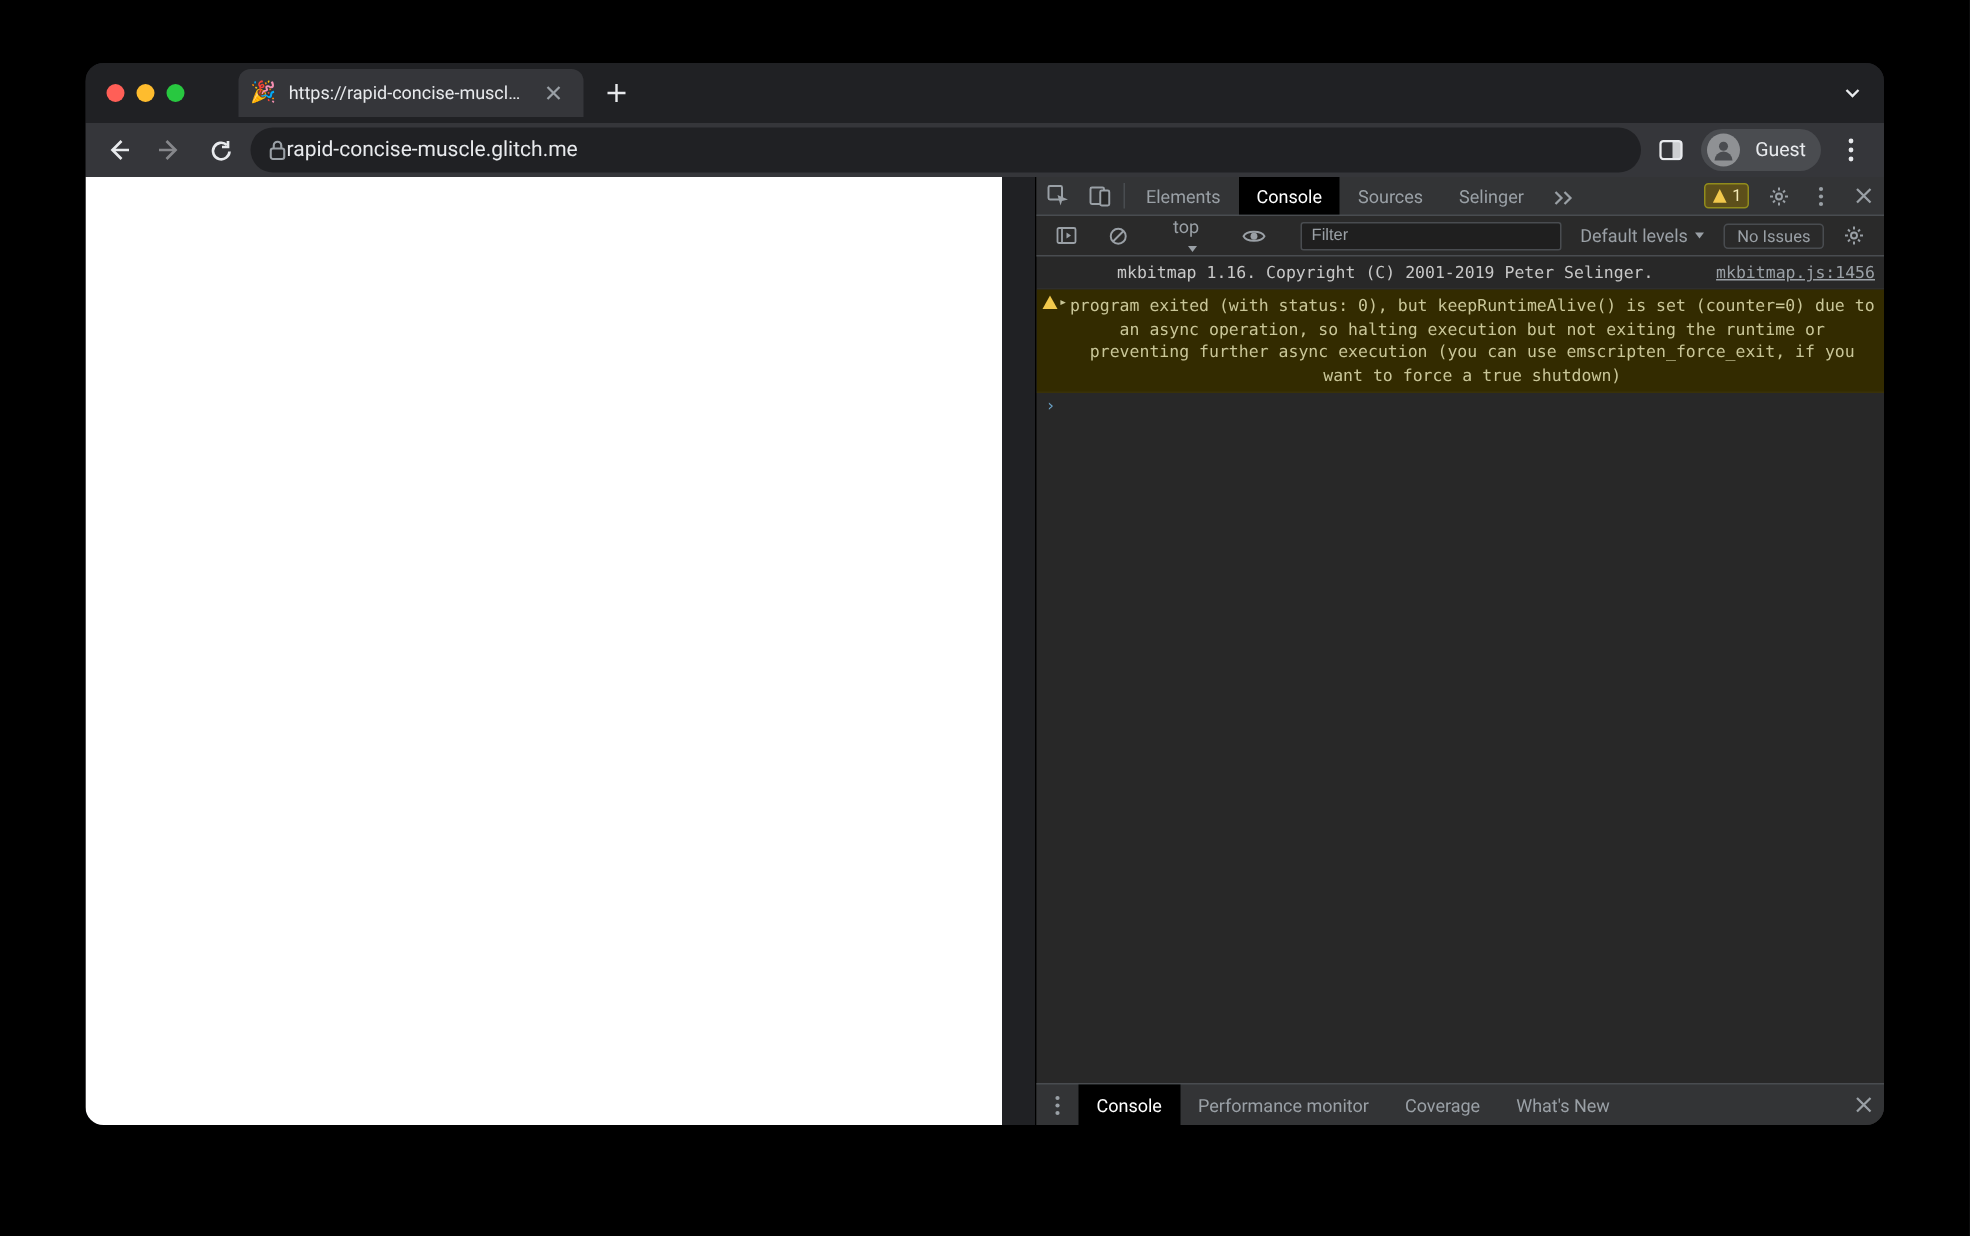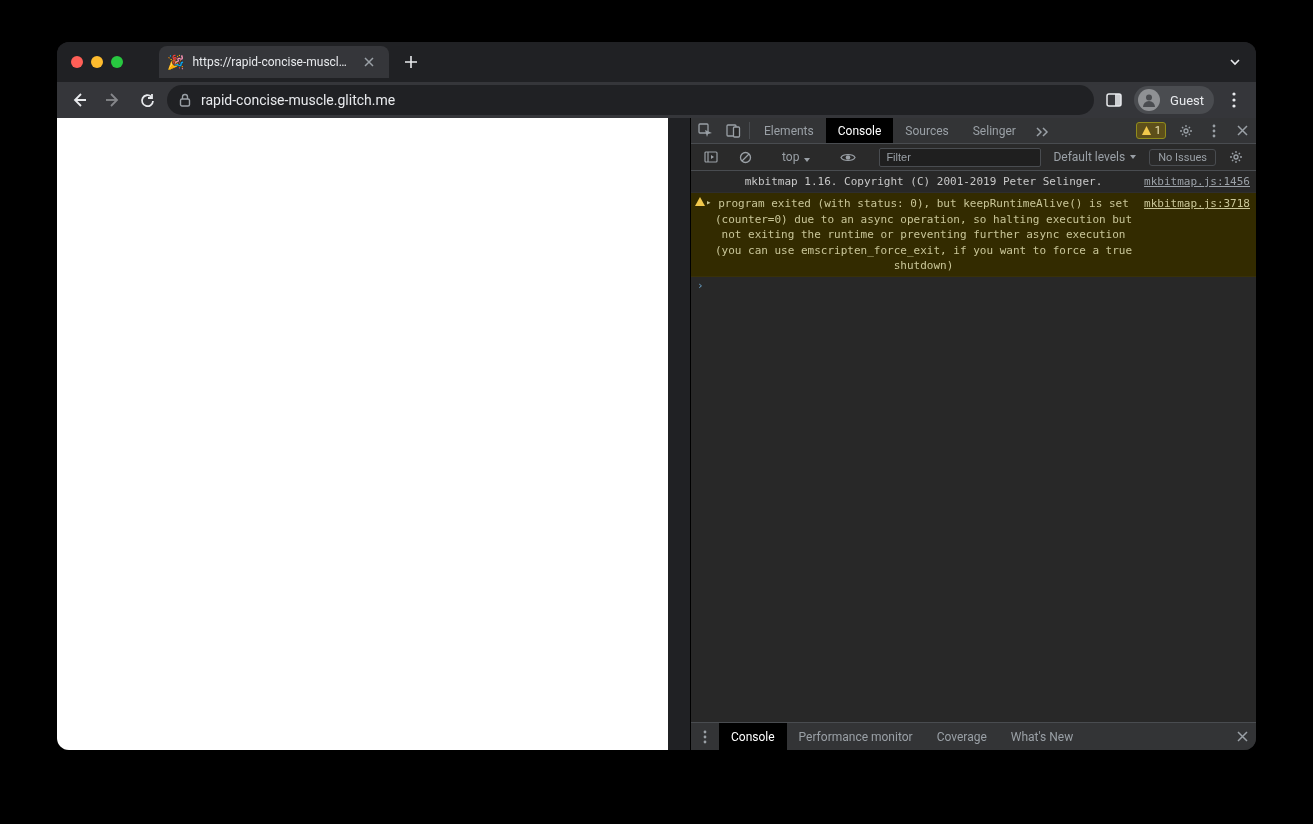--- a/index.html
+++ b/index.html
@@ -90,21 +90,21 @@
     width:28px;height:28px;display:flex;align-items:center;justify-content:center;color:var(--text);border-radius:50%;
   }
   .omnibox{
     flex:1;
     height:30px;
     background:#202124;
     border-radius:15px;
     display:flex;
     align-items:center;
     padding:0 12px;
-    gap:10px;
+    gap:0;
     color:var(--text);
     font-size:14px;
   }
   .lock{color:var(--muted);}
   .profile{
     display:flex;align-items:center;gap:10px;
     background:#4a4c50;
     border-radius:16px;
     padding:3px 10px 3px 4px;
     font-size:13px;
@@ -159,21 +159,21 @@
   .dt-ctrl{
     height:27px;
     display:flex;
     align-items:center;
     border-bottom:1px solid var(--border);
     background:#2a2a2a;
     gap:6px;
     padding:0 6px;
   }
   .ctx-select{
-    display:flex;align-items:flex-end;gap:4px;color:var(--muted);padding:0 6px;
+    display:flex;align-items:flex-end;gap:4px;color:var(--muted);padding:0 6px;flex-direction:column;
   }
   .filter-input{
     flex:1;height:19px;background:#1f1f1f;border:1px solid var(--border);border-radius:2px;
     color:var(--text);padding:0 6px;font-size:11px;
   }
   .filter-input::placeholder{color:var(--muted);}
   .levels{
     color:var(--muted);display:flex;align-items:center;gap:4px;padding:0 6px;
   }
   .issues-btn{
@@ -412,21 +412,20 @@
         </div>
 
         <div class="console-body">
           <div class="log-row">
             <span class="msg">mkbitmap 1.16. Copyright (C) 2001-2019 Peter Selinger.</span>
             <a class="src">mkbitmap.js:1456</a>
           </div>
           <div class="log-row warn">
             <span class="expand">▸</span>
             <span class="msg">program exited (with status: 0), but keepRuntimeAlive() is set (counter=0) due to an async operation, so halting execution but not exiting the runtime or preventing further async execution (you can use emscripten_force_exit, if you want to force a true shutdown)</span>
-            <a class="src">mkbitmap.js:3718</a>
           </div>
           <div class="prompt-row">
             <span class="caret">›</span>
           </div>
         </div>
 
         <div class="drawer">
           <div class="dt-iconbtn">
             <svg width="4" height="14" viewBox="0 0 4 14">
                 <circle cx="2" cy="2" r="1.4" fill="currentColor"></circle>

